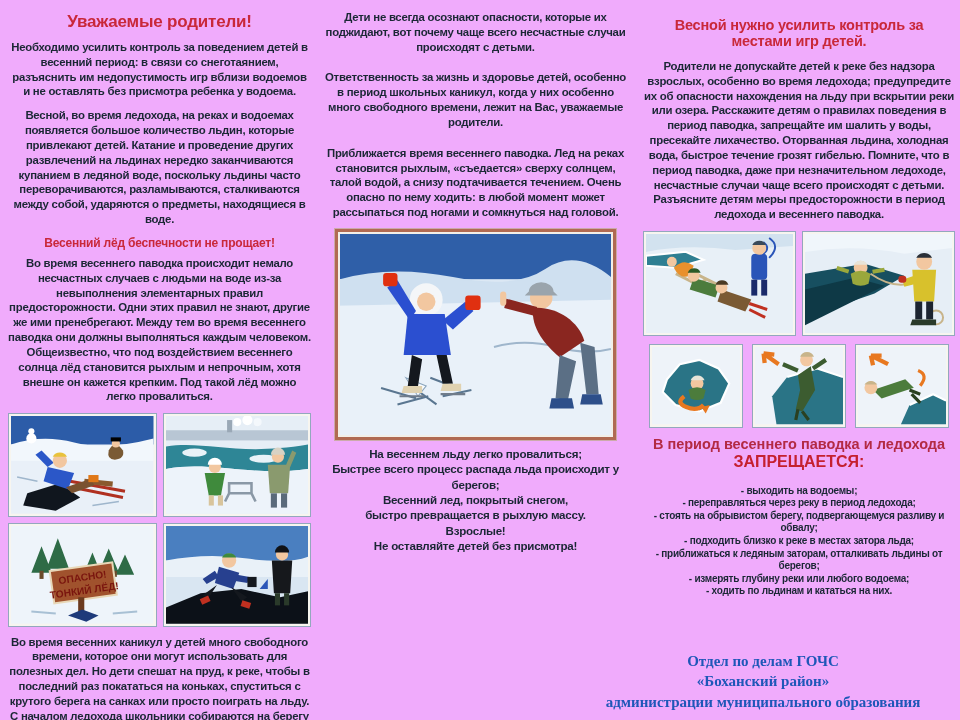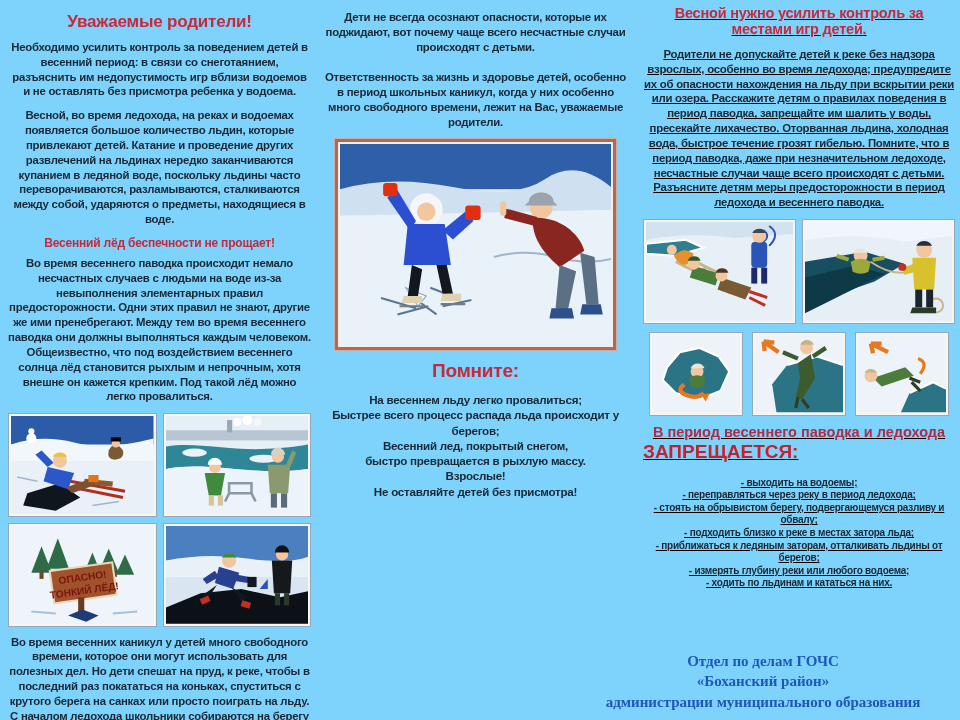--- a/index.html
+++ b/index.html
@@ -1,33 +1,33 @@
 <!DOCTYPE html>
 <html><head>
 <meta charset="utf-8">
 <style>
   html,body{margin:0;padding:0;}
   body{width:960px;height:720px;overflow:hidden;background:#9fdde4;
        font-family:"Liberation Sans",sans-serif;}
-  .canvas{position:relative;width:960px;height:720px;background:#7dd3fc;}
+  .canvas{position:relative;width:960px;height:720px;background:#f0abfc;}
   .col{position:absolute;top:8px;}
   .col-left{left:8px;width:303px;}
   .col-mid{left:323px;width:305px;}
-  .col-right{left:643px;width:312px;top:3px;text-decoration:underline;}
+  .col-right{left:643px;width:312px;top:15px;}
   .h{color:#c9283a;font-weight:bold;text-align:center;letter-spacing:-0.2px;}
   .h1{font-size:17px;margin:4px 0 8px;}
   .h2{font-size:12px;margin:8px 0 6px;}
   .h3{font-size:19px;margin:10px 0 10px;}
   .h4{font-size:14.5px;margin:2px 6px 10px;}
   .p{color:#1b2735;font-weight:bold;font-size:11.4px;line-height:1.3;
      text-align:center;letter-spacing:-0.25px;margin:0 0 9px;}
   .rline{color:#1b2735;font-weight:bold;font-size:11.6px;line-height:1.32;
      text-align:center;letter-spacing:-0.25px;}
   .banh1{color:#b32a44;font-size:14.5px;font-weight:bold;text-align:center;margin:8px 0 0;}
-  .banh2{color:#c5202f;font-size:19px;font-weight:bold;text-align:left;margin:1px 0 10px;}
+  .banh2{color:#c5202f;font-size:16px;font-weight:bold;text-align:center;margin:1px 0 10px;}
   .banitem{color:#1b2735;font-weight:bold;font-size:10px;line-height:1.26;
      text-align:center;letter-spacing:-0.25px;}
   .footer{position:absolute;left:568px;top:651px;width:390px;text-align:center;
      font-family:"Liberation Serif",serif;font-weight:bold;font-size:15px;
      line-height:1.35;color:#1e57b8;}
   .grid2{display:grid;grid-template-columns:1fr 1fr;gap:6px;margin:2px 0 8px;}
   .pic{background:#f7f5ef;border:1px solid #93a7bd;padding:2px;}
   .pic svg{display:block;width:100%;height:auto;}
   .bigpic{background:#f2efe8;border:3px solid #b06a52;outline:1px solid #caa;
      margin:4px 12px 6px;padding:2px;}
@@ -135,20 +135,21 @@
         </svg>
       </div>
     </div>
 
     <div class="p" style="margin-bottom:0">Во время весенних каникул у детей много свободного времени, которое они могут использовать для полезных дел. Но дети спешат на пруд, к реке, чтобы в последний раз покататься на коньках, спуститься с крутого берега на санках или просто поиграть на льду. С началом ледохода школьники собираются на берегу реки, пытаются пройти по льду и даже забраться на плавающую льдину. Всё это связано с большим риском и опасностью для жизни. Катание на льдинах, брёвнах, плотах нередко приводит к трагическим последствиям.</div>
   </div>
 
   <div class="col col-mid">
     <div class="p" style="margin-top:2px">Дети не всегда осознают опасности, которые их поджидают, вот почему чаще всего несчастные случаи происходят с детьми.</div>
     <div class="p" style="margin-top:16px">Ответственность за жизнь и здоровье детей, особенно в период школьных каникул, когда у них особенно много свободного времени, лежит на Вас, уважаемые родители.</div>
+    <div class="p" style="margin-top:16px">Приближается время весеннего паводка. Лед на реках становится рыхлым, «съедается» сверху солнцем, талой водой, а снизу подтачивается течением. Очень опасно по нему ходить: в любой момент может рассыпаться под ногами и сомкнуться над головой.</div>
 
     <div class="bigpic">
       <svg viewBox="0 0 264 196">
         <rect width="264" height="196" fill="#dce8f4"></rect>
         <rect width="264" height="44" fill="#2f5fa8"></rect>
         <path d="M0 44 Q50 30 110 42 T200 34 T264 42 L264 70 L0 70 Z" fill="#cfe0f0"></path>
         <path d="M0 70 L264 64 L264 196 L0 196 Z" fill="#e9f1f9"></path>
         <path d="M150 110 q30 -8 60 0 q30 8 54 2" stroke="#9fb6cc" stroke-width="2" fill="none"></path>
         <path d="M40 150 l34 10 M56 166 l30 -8 M72 150 l22 16 M88 140 l26 10 M100 158 l28 -6" stroke="#5a7690" stroke-width="2" fill="none"></path>
         <path d="M64 140 l20 8 l-8 10 Z" fill="#f8fbfe" stroke="#8aa4bc"></path>
@@ -167,21 +168,20 @@
         <circle cx="196" cy="62" r="11" fill="#f2c7a0"></circle>
         <path d="M184 56 a12 9 0 0 1 24 0 l4 4 h-32 Z" fill="#9aa4ac"></path>
         <path d="M188 72 C210 70 232 84 238 104 L214 120 C200 108 186 92 188 72 Z" fill="#8a2620"></path>
         <path d="M190 80 L160 72 l2 -9 l30 8 Z" fill="#8a2620"></path>
         <rect x="156" y="56" width="6" height="14" rx="3" fill="#f2c7a0"></rect>
         <path d="M214 118 L210 160 l12 2 l8 -38 Z M234 106 L240 156 l12 0 l-4 -46 Z" fill="#5b6f85"></path>
         <path d="M206 160 h20 l2 10 h-24 Z M236 156 h18 l2 10 h-22 Z" fill="#2d4f8a"></path>
       </svg>
     </div>
 
-    <div class="h h3">Помните:</div>
     <div>
       <div class="rline">На весеннем льду легко провалиться;</div>
       <div class="rline">Быстрее всего процесс распада льда происходит у берегов;</div>
       <div class="rline">Весенний лед, покрытый снегом,</div>
       <div class="rline">быстро превращается в рыхлую массу.</div>
       <div class="rline">Взрослые!</div>
       <div class="rline">Не оставляйте детей без присмотра!</div>
     </div>
   </div>
 

